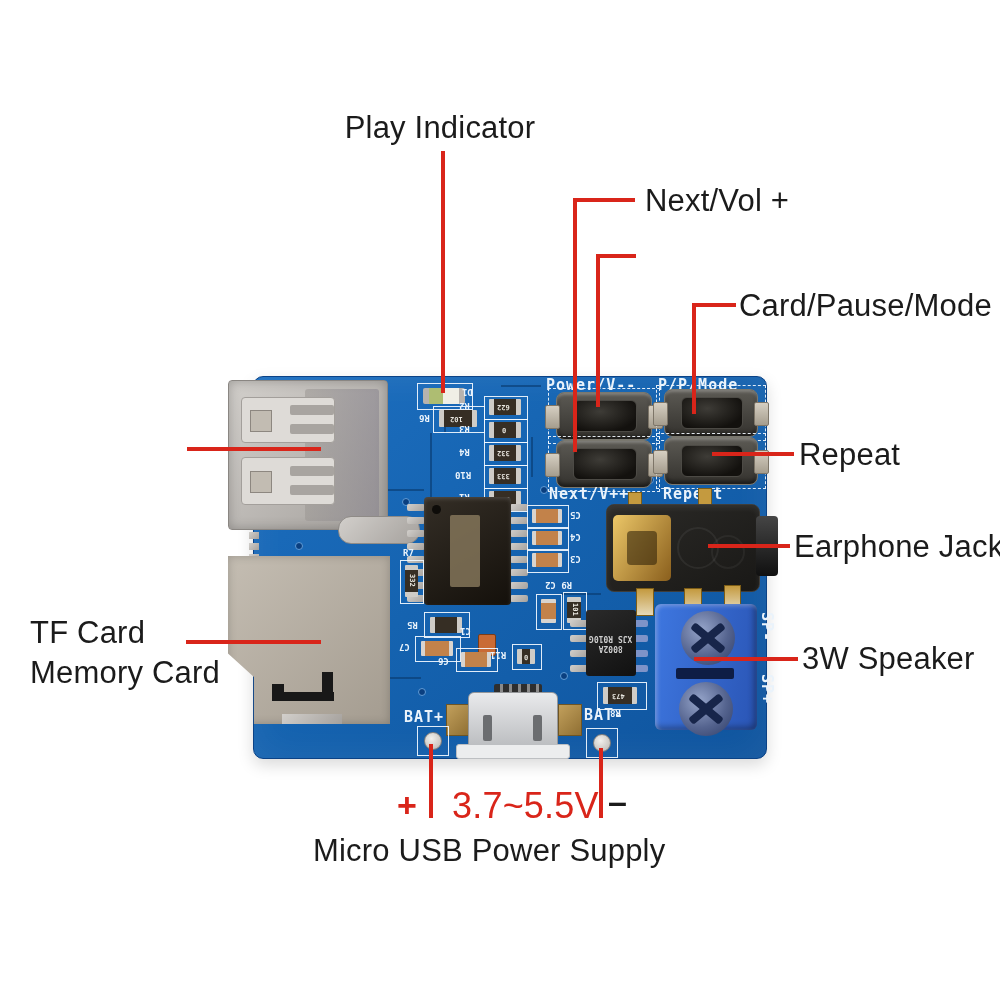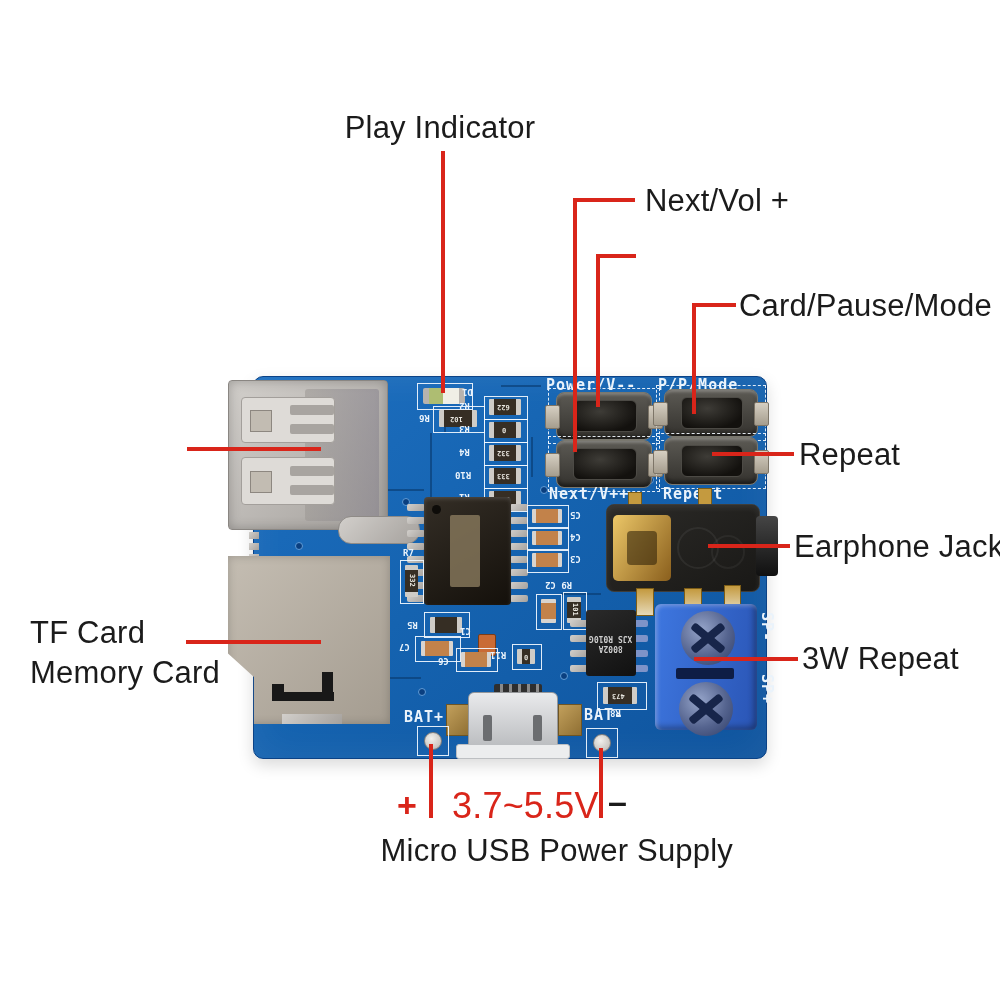--- a/index.html
+++ b/index.html
@@ -319,19 +319,19 @@
   <div class="rline" style="left:429px;top:744px;width:4px;height:74px;"></div>
   <div class="rline" style="left:599px;top:748px;width:4px;height:70px;"></div>
 
   <div class="lbl" style="left:310px;top:110px;width:260px;text-align:center;">Play Indicator</div>
   <div class="lbl" style="left:645px;top:183px;">Next/Vol +</div>
   <div class="lbl" style="left:739px;top:288px;">Card/Pause/Mode</div>
   <div class="lbl" style="left:799px;top:437px;">Repeat</div>
   <div class="lbl" style="left:794px;top:529px;">Earphone Jack</div>
   <div class="lbl" style="left:30px;top:615px;text-align:center;">TF Card</div>
   <div class="lbl" style="left:30px;top:655px;">Memory Card</div>
-  <div class="lbl" style="left:802px;top:641px;">3W Repeat</div>
+  <div class="lbl" style="left:802px;top:641px;">3W Speaker</div>
   <div class="lbl lbl-red bold" style="left:397px;top:786px;font-size:34px;">+</div>
   <div class="lbl lbl-red" style="left:452px;top:785px;font-size:36px;">3.7~5.5V</div>
   <div class="lbl bold" style="left:608px;top:782px;font-size:34px;">–</div>
-  <div class="lbl" style="left:281px;top:833px;width:452px;text-align:right;">Micro USB Power Supply</div>
+  <div class="lbl" style="left:313px;top:833px;width:452px;text-align:left;">Micro USB Power Supply</div>
 
 </div>
 
 </body></html>

